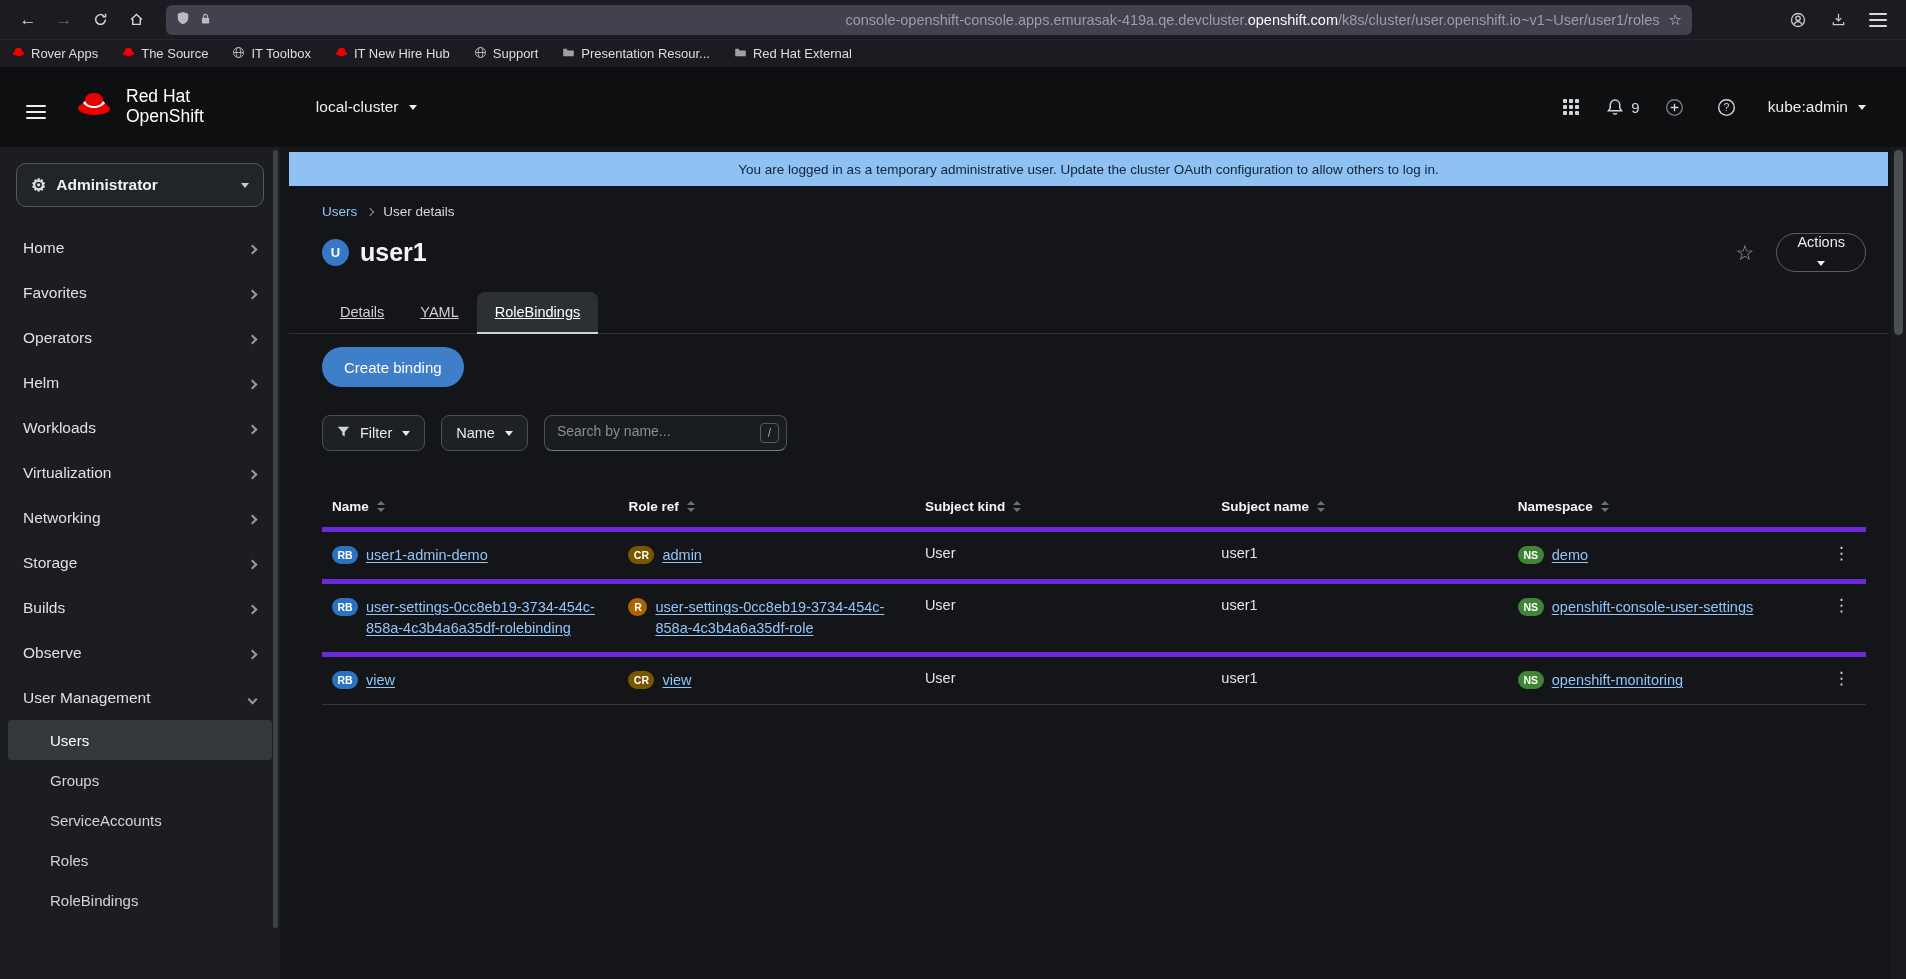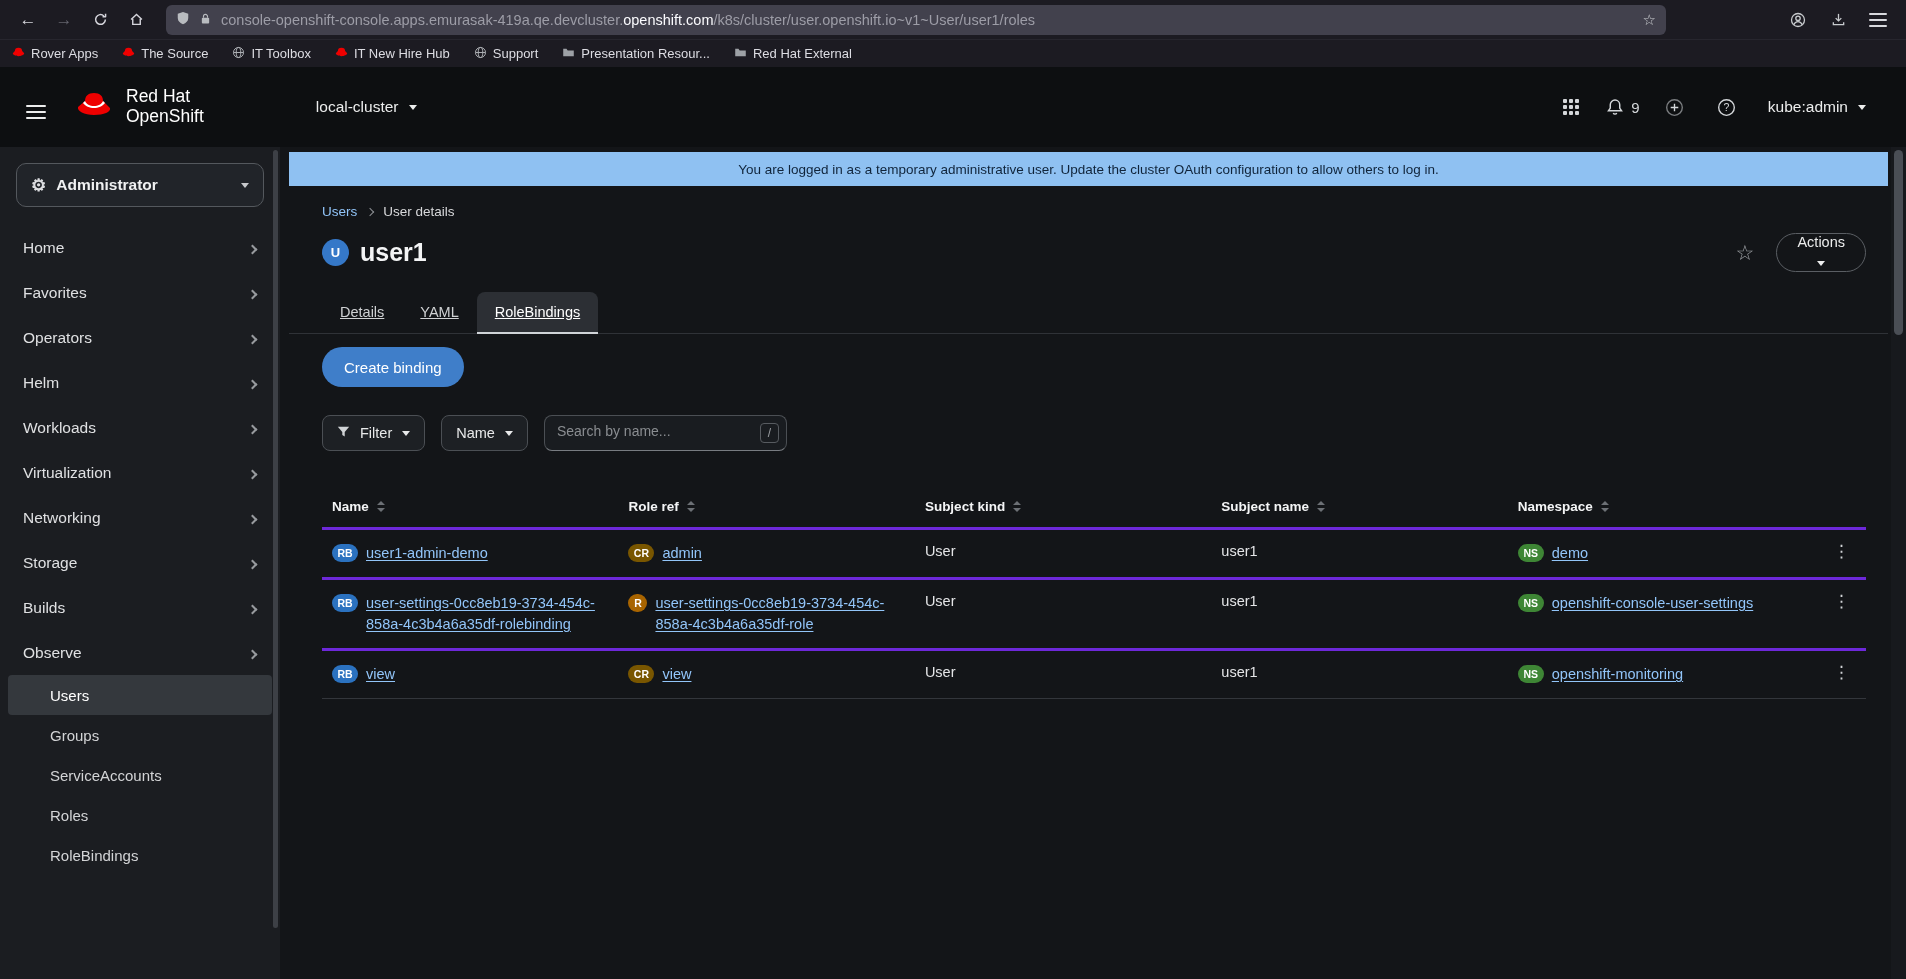--- a/index.html
+++ b/index.html
@@ -5,21 +5,21 @@
   * { margin:0; padding:0; box-sizing:border-box; }
   html,body { width:1906px; height:979px; overflow:hidden; }
   body { font-family:"Liberation Sans", sans-serif; background:#131518; color:#e8e9ea; }
   button { font-family:inherit; cursor:pointer; }
   a { cursor:pointer; }
 
   
   .chrome { height:39px; background:#1c1b22; display:flex; align-items:center; padding:0 12px; gap:4px; }
   .chrome-btn { width:32px; height:30px; display:flex; align-items:center; justify-content:center; color:#d5d5dc; font-size:17px; border-radius:4px; background:none; border:none; }
   .chrome-btn.dim { color:#63636d; }
-  .urlbar { flex:1; height:30px; margin-left:10px; margin-right:112px; background:#42414d; border-radius:6px; display:flex; align-items:center; padding:0 10px; gap:9px; }
+  .urlbar { flex:1; height:30px; margin-left:10px; margin-right:86px; background:#42414d; border-radius:6px; display:flex; align-items:center; padding:0 10px; gap:9px;text-align:right; }
   .url-text { flex:1; font-size:14.5px; color:#9d9da7; white-space:nowrap; overflow:hidden; }
   .url-text .domain { color:#fbfbfe; }
   .chrome-right { display:flex; align-items:center; gap:8px; }
   .burger { display:inline-flex; flex-direction:column; gap:4px; }
   .burger i { width:18px; height:2px; background:#d8d9dd; border-radius:1px; }
 
   
   .bookmarks { height:28px; background:#1c1b22; border-top:1px solid #27262e; display:flex; align-items:center; padding:0 12px; gap:24px; }
   .bookmark { display:flex; align-items:center; gap:6px; font-size:13px; color:#dddde3; white-space:nowrap; background:none; border:none; }
 
@@ -86,21 +86,21 @@
   .shortcut { position:absolute; right:8px; top:8px; width:19px; height:20px; border:1px solid #575b60; border-radius:4px; color:#9da0a4; font-size:12px; display:flex; align-items:center; justify-content:center; }
 
   table { margin-top:30px; width:100%; border-collapse:collapse; table-layout:fixed; border-bottom:1px solid #33363b; }
   th { text-align:left; padding:16px 10px 12px; width:19.2%; }
   th.kebab-col { width:auto; }
   .th-btn { background:none; border:none; color:#f4f5f6; font-size:13.5px; font-weight:700; display:inline-flex; align-items:center; padding:0; }
   .sort { display:inline-flex; flex-direction:column; gap:2.5px; margin-left:8px; }
   .sort i { display:block; width:0; height:0; border-left:4px solid transparent; border-right:4px solid transparent; }
   .sort .up { border-bottom:4.5px solid #6c7075; }
   .sort .dn { border-top:4.5px solid #6c7075; }
-  td { padding:13px 10px; font-size:14.5px; vertical-align:top; border-top:3px solid #6d28d9; color:#e4e5e7; }
+  td { padding:13px 10px; font-size:14.5px; vertical-align:top; border-top:5px solid #6d28d9; color:#e4e5e7; }
   .res { display:flex; gap:8px; align-items:flex-start; }
   .res a { color:var(--link,#92c5f9); text-decoration:underline; text-underline-offset:2px; overflow-wrap:anywhere; line-height:1.45; }
   .badge { display:inline-flex; align-items:center; justify-content:center; min-width:26px; height:18px; padding:0 5px; border-radius:10px; font-size:10.5px; font-weight:700; color:#fff; flex-shrink:0; margin-top:1px; }
   .badge-rb { background:var(--badge-rb,#2b72c0); }
   .badge-cr { background:var(--badge-cr,#795600); }
   .badge-r  { background:var(--badge-r,#a86400); min-width:19px; }
   .badge-ns { background:var(--badge-ns,#3e8635); }
   .kebab-cell { text-align:right; padding-right:16px; }
   .kebab { font-size:17px; color:#d0d3d6; background:none; border:none; line-height:1; }
 
@@ -319,20 +319,24 @@
           <span>Storage</span>
           <span class="chev-wrap"><span class="chev"></span></span>
         </button>
       <button class="nav-item">
           <span>Builds</span>
           <span class="chev-wrap"><span class="chev"></span></span>
         </button>
       <button class="nav-item">
           <span>Observe</span>
           <span class="chev-wrap"><span class="chev"></span></span>
+        </button>
+      <button class="nav-item">
+          <span>User Management</span>
+          <span class="chev-wrap"><span class="chev down"></span></span>
         </button>
       <div class="subnav">
         <button class="nav-sub current">
             <span>Users</span>
           </button>
         <button class="nav-sub">
             <span>Groups</span>
           </button>
         <button class="nav-sub">
             <span>ServiceAccounts</span>

